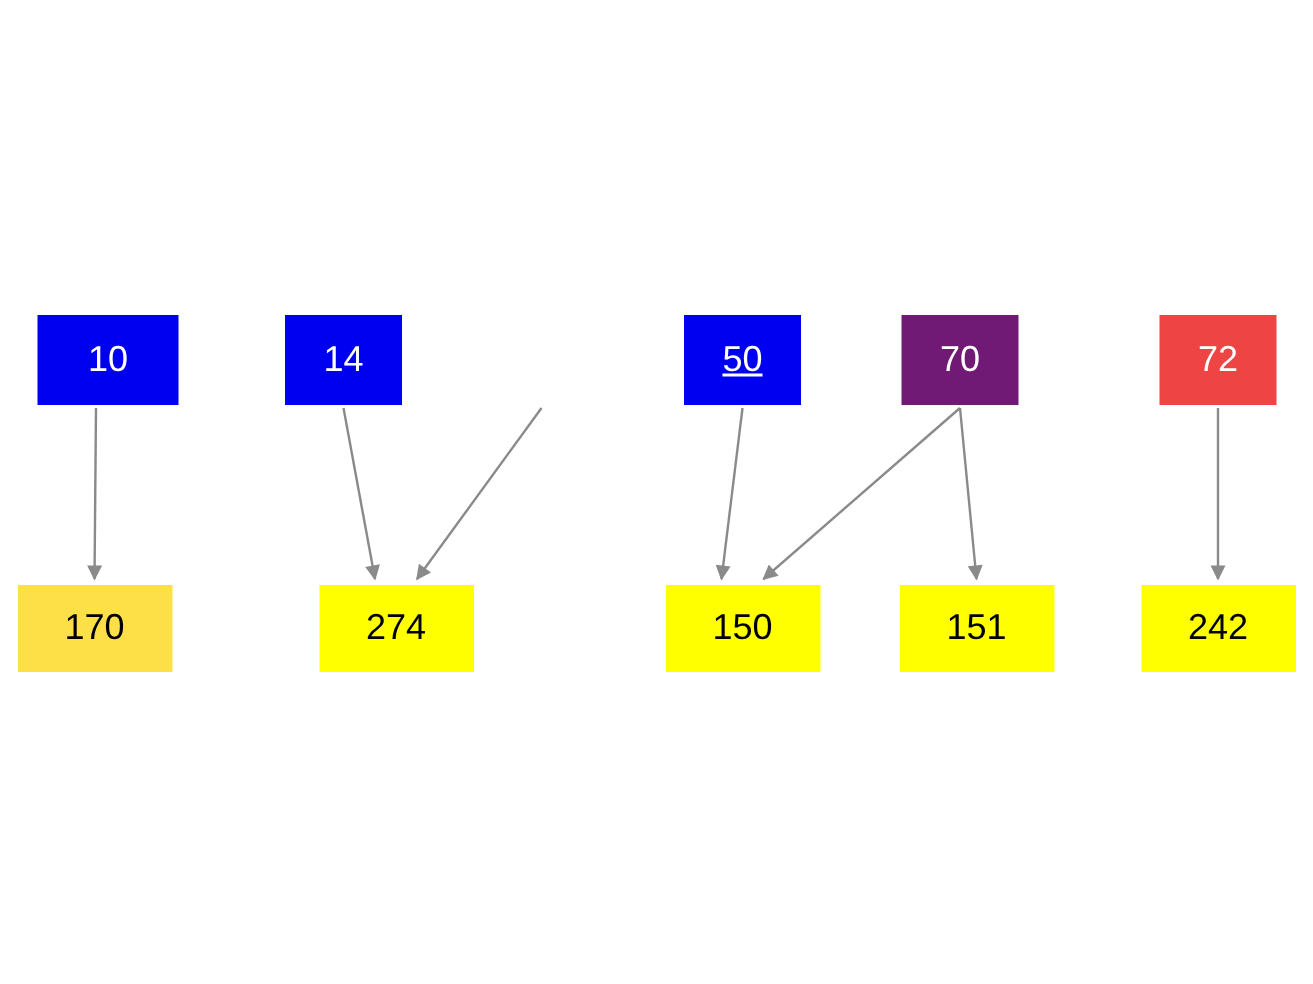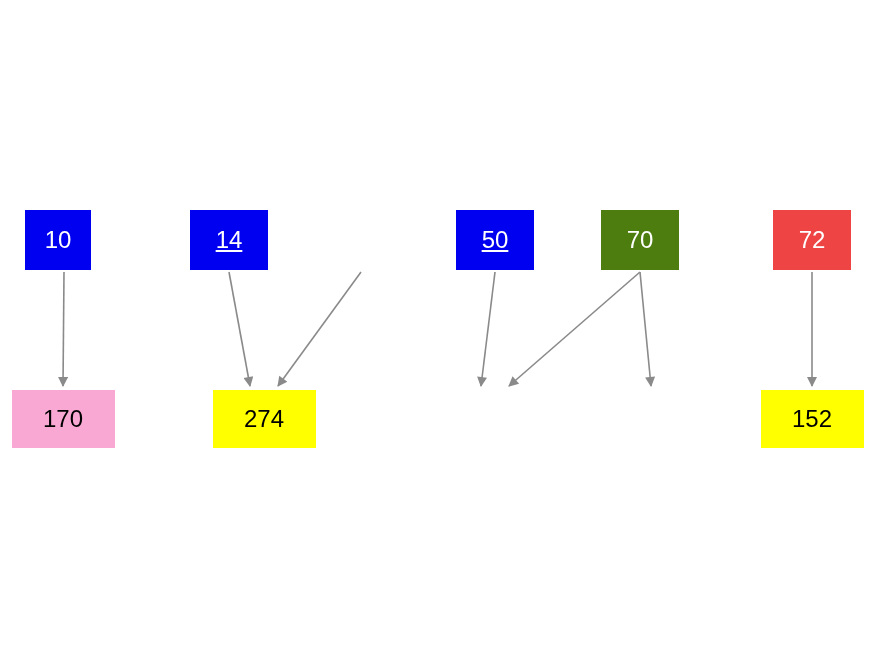--- a/index.html
+++ b/index.html
@@ -44,21 +44,23 @@
         </marker>
       </defs>
       <line x1="64" y1="272" x2="63" y2="386" stroke="#8a8a8a" stroke-width="1.6" marker-end="url(#arrowhead)"></line>
       <line x1="229" y1="272" x2="250" y2="386" stroke="#8a8a8a" stroke-width="1.6" marker-end="url(#arrowhead)"></line>
       <line x1="361" y1="272" x2="278" y2="386" stroke="#8a8a8a" stroke-width="1.6" marker-end="url(#arrowhead)"></line>
       <line x1="495" y1="272" x2="481" y2="386" stroke="#8a8a8a" stroke-width="1.6" marker-end="url(#arrowhead)"></line>
       <line x1="640" y1="272" x2="509" y2="386" stroke="#8a8a8a" stroke-width="1.6" marker-end="url(#arrowhead)"></line>
       <line x1="640" y1="272" x2="651" y2="386" stroke="#8a8a8a" stroke-width="1.6" marker-end="url(#arrowhead)"></line>
       <line x1="812" y1="272" x2="812" y2="386" stroke="#8a8a8a" stroke-width="1.6" marker-end="url(#arrowhead)"></line>
     </svg>
-<div class="node top" style="left: 25px; top: 210px; width: 66px; height: 60px; background: rgb(0, 0, 240); color: rgb(255, 255, 255);">10</div>
-    <div class="node top" style="left: 190px; top: 210px; width: 78px; height: 60px; background: rgb(0, 0, 240); color: rgb(255, 255, 255); text-decoration: underline;">14</div>
+<div class="node top" style="left: 25px; top: 210px; width: 94px; height: 60px; background: rgb(0, 0, 240); color: rgb(255, 255, 255);">10</div>
+    <div class="node top" style="left: 190px; top: 210px; width: 78px; height: 60px; background: rgb(0, 0, 240); color: rgb(255, 255, 255);">14</div>
     <div class="node top" style="left: 456px; top: 210px; width: 78px; height: 60px; background: rgb(0, 0, 240); color: rgb(255, 255, 255); text-decoration: underline;">50</div>
-    <div class="node top" style="left: 601px; top: 210px; width: 78px; height: 60px; background: #4d7c0f; color: rgb(255, 255, 255);">70</div>
+    <div class="node top" style="left: 601px; top: 210px; width: 78px; height: 60px; background: #701a75; color: rgb(255, 255, 255);">70</div>
     <div class="node top" style="left: 773px; top: 210px; width: 78px; height: 60px; background: #ef4444; color: rgb(255, 255, 255);">72</div>
-    <div class="node bottom" style="left: 11.5px; top: 390px; width: 103px; height: 58px; background: #f9a8d4; color: rgb(0, 0, 0);">170</div>
+    <div class="node bottom" style="left: 11.5px; top: 390px; width: 103px; height: 58px; background: #fde047; color: rgb(0, 0, 0);">170</div>
     <div class="node bottom" style="left: 212.5px; top: 390px; width: 103px; height: 58px; background: rgb(255, 255, 0); color: rgb(0, 0, 0);">274</div>
-    <div class="node bottom" style="left: 760.5px; top: 390px; width: 103px; height: 58px; background: rgb(255, 255, 0); color: rgb(0, 0, 0);">152</div>
+    <div class="node bottom" style="left: 443.5px; top: 390px; width: 103px; height: 58px; background: rgb(255, 255, 0); color: rgb(0, 0, 0);">150</div>
+    <div class="node bottom" style="left: 599.5px; top: 390px; width: 103px; height: 58px; background: rgb(255, 255, 0); color: rgb(0, 0, 0);">151</div>
+    <div class="node bottom" style="left: 760.5px; top: 390px; width: 103px; height: 58px; background: rgb(255, 255, 0); color: rgb(0, 0, 0);">242</div>
   </div>
 
 </body></html>

